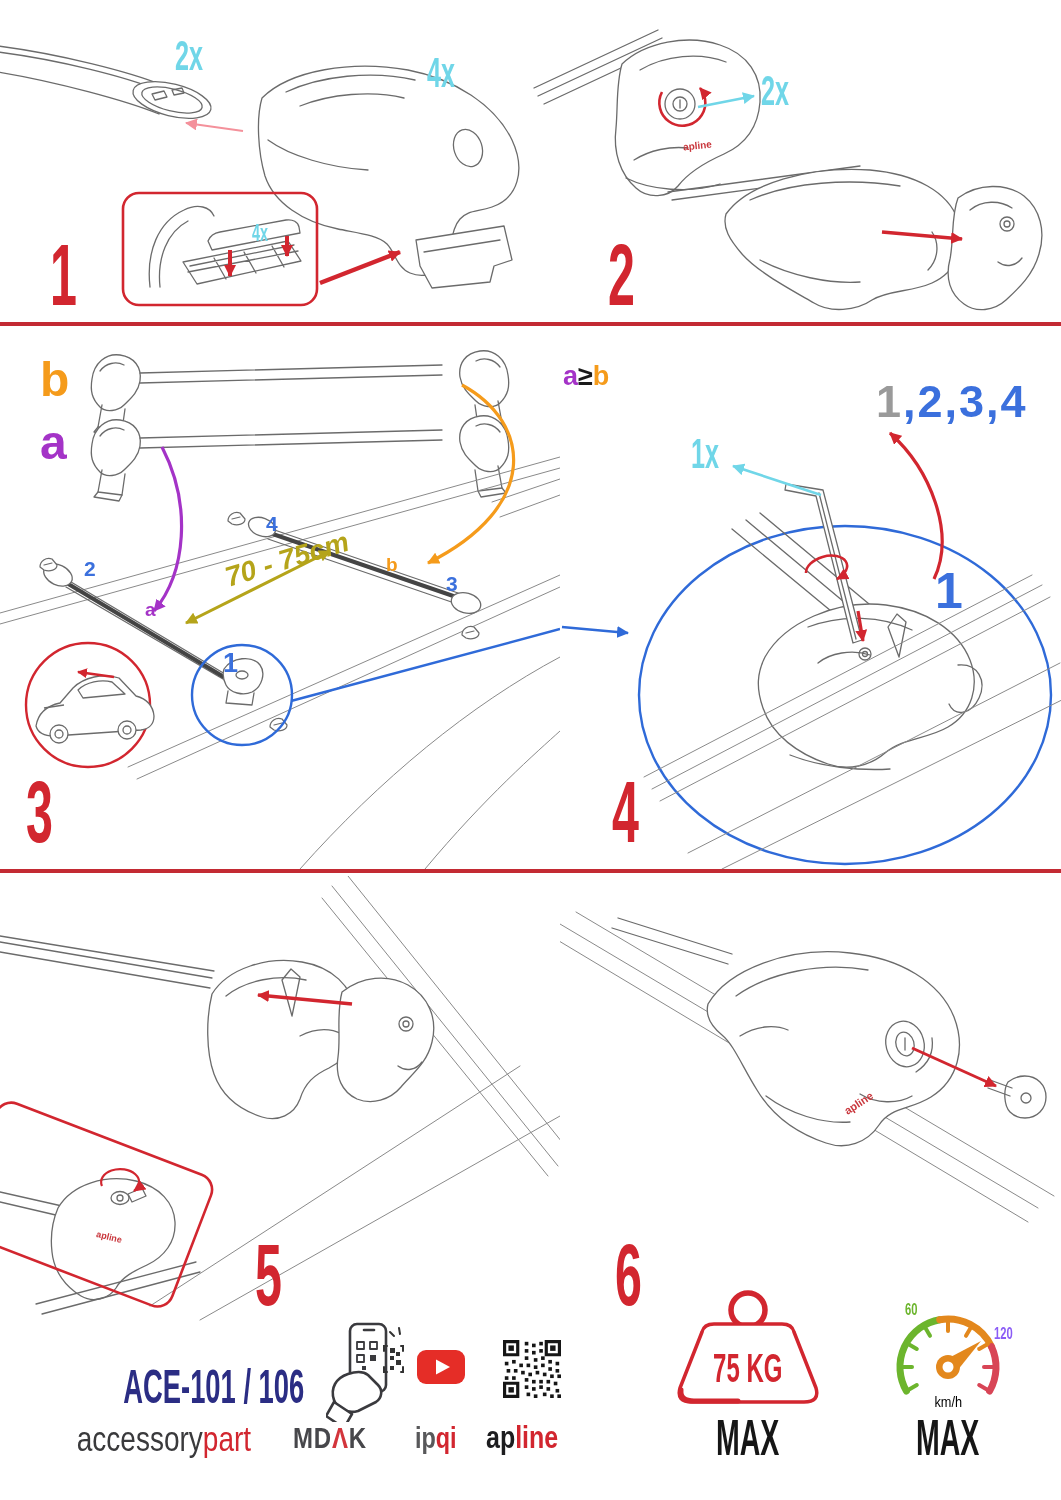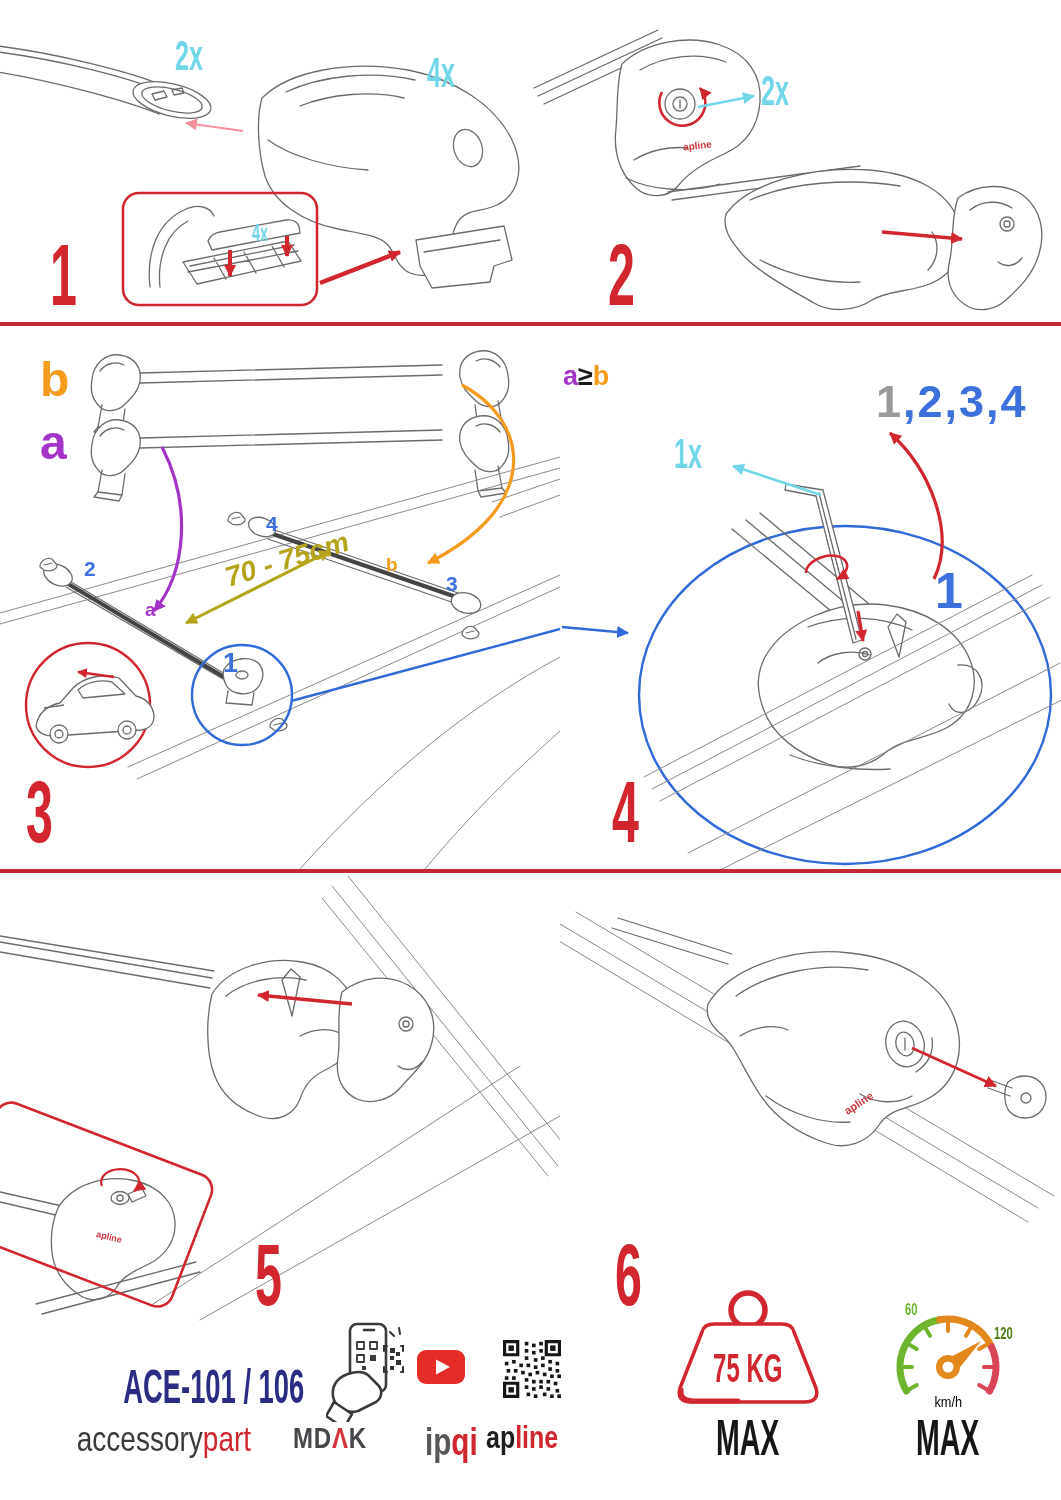--- a/index.html
+++ b/index.html
@@ -274,21 +274,21 @@
   <span class="lbl roofnum" style="left:266px;top:513px">4</span>
   <span class="lbl roofnum" style="left:446px;top:573px">3</span>
   <span class="lbl" style="left:386px;top:555px;font-size:19px;font-weight:700;color:#f59b1b">b</span>
   <span class="lbl" style="left:145px;top:600px;font-size:19px;font-weight:700;color:#a433c7">a</span>
   <span class="lbl" style="left:222px;top:565px;font-size:28px;font-weight:700;font-style:italic;color:#b5a41a;transform:rotate(-17deg);transform-origin:left top">70 - 75cm</span>
   <span class="lbl" style="left:223px;top:650px;font-size:27px;font-weight:700;color:#3b70dd">1</span>
   <span class="lbl stepnum" style="left:26px;top:768px"><span class="cx" style="transform:scaleX(.55)">3</span></span>
 
   <span class="lbl" style="left:563px;top:363px;font-size:27px;font-weight:700"><span style="color:#a433c7">a</span><span style="color:#1a1a1a">≥</span><span style="color:#f59b1b">b</span></span>
   <span class="lbl" style="left:876px;top:379px;font-size:45px;font-weight:700;letter-spacing:2px"><span style="color:#9a9a9a">1</span><span style="color:#3b70dd">,2,3,4</span></span>
-  <span class="lbl qty" style="left:674px;top:433px"><span class="cx" style="transform:scaleX(.6)">1x</span></span>
+  <span class="lbl qty" style="left:691px;top:433px"><span class="cx" style="transform:scaleX(.6)">1x</span></span>
   <span class="lbl" style="left:935px;top:566px;font-size:50px;font-weight:700;color:#3b70dd">1</span>
   <span class="lbl stepnum" style="left:612px;top:768px"><span class="cx" style="transform:scaleX(.55)">4</span></span>
 
   <span class="lbl stepnum" style="left:255px;top:1231px"><span class="cx" style="transform:scaleX(.55)">5</span></span>
   <span class="lbl stepnum" style="left:615px;top:1231px"><span class="cx" style="transform:scaleX(.55)">6</span></span>
   <span class="brandtag" style="left:96px;top:1233px;font-size:9px;transform:rotate(14deg)">apline</span>
   <span class="brandtag" style="left:843px;top:1098px;font-size:11px;transform:rotate(-33deg)">apline</span>
 
   <div class="lbl ctr" style="left:55px;top:1363px;width:210px;font-size:48px;font-weight:700;color:#2b2d84"><span class="cxc" style="transform:scaleX(.57)">ACE-101 / 106</span></div>
   <div class="lbl ctr" style="left:55px;top:1421px;width:210px;font-size:35px;font-weight:400"><span class="cxc" style="transform:scaleX(.8)"><span style="color:#3a3a3c">accessory</span><span style="color:#d2262f">part</span></span></div>
@@ -374,21 +374,21 @@
         <rect x="58" y="54" width="4" height="4"></rect>
       <rect x="26" y="58" width="4" height="4"></rect>
         <rect x="34" y="60" width="4" height="4"></rect>
         <rect x="44" y="58" width="4" height="4"></rect>
       <rect x="52" y="60" width="4" height="4"></rect>
         <rect x="60" y="60" width="4" height="4"></rect>
     </g>
   </svg>
 
   <div class="lbl" style="left:293px;top:1423px;font-size:30px;font-weight:700"><span class="cx" style="transform:scaleX(.8);letter-spacing:1px"><span style="color:#47474b">MD</span><span style="color:#d3353c">Λ</span><span style="color:#47474b">K</span></span></div>
-  <div class="lbl" style="left:425px;top:1423px;font-size:38px;font-weight:700"><span class="cx" style="transform:scaleX(.78)"><span style="color:#58585a">ip</span><span style="color:#d2262f">qi</span></span></div>
+  <div class="lbl" style="left:415px;top:1423px;font-size:30px;font-weight:700"><span class="cx" style="transform:scaleX(.78)"><span style="color:#58585a">ip</span><span style="color:#d2262f">qi</span></span></div>
   <div class="lbl" style="left:486px;top:1421px;font-size:32px;font-weight:700"><span class="cx" style="transform:scaleX(.78)"><span style="color:#1d1d1f">ap</span><span style="color:#d2262f">line</span></span></div>
 
   <svg class="art" style="left:676px;top:1288px" width="146" height="122" viewBox="0 0 146 122">
     <circle cx="72" cy="22" r="17" fill="none" stroke="#d2262f" stroke-width="5.5"></circle>
     <path d="M26,44 Q28,36 38,36 L106,36 Q116,36 118,44 L140,100 Q144,114 128,114 L16,114 Q0,114 4,100 Z" fill="#ffffff" stroke="#d2262f" stroke-width="3.5" stroke-linejoin="round"></path>
     <path d="M5,102 Q4,113 18,113 L62,113" fill="none" stroke="#d2262f" stroke-width="5" stroke-linecap="round"></path>
   </svg>
   <div class="lbl ctr" style="left:678px;top:1348px;width:140px;font-size:40px;font-weight:700;color:#d2262f"><span class="cxc" style="transform:scaleX(.6)">75 KG</span></div>
   <div class="lbl ctr" style="left:678px;top:1413px;width:140px;font-size:50px;font-weight:700;color:#161616"><span class="cxc" style="transform:scaleX(.57)">MAX</span></div>
 
@@ -407,17 +407,17 @@
       <line x1="86" y1="32.2" x2="81" y2="40.8" stroke="#e3881d"></line>
       <line x1="102.8" y1="49" x2="94.2" y2="54" stroke="#e3881d"></line>
       <line x1="109" y1="72" x2="99" y2="72" stroke="#d84556"></line>
       <line x1="102.8" y1="95" x2="94.2" y2="90" stroke="#d84556"></line>
     </g>
     <path d="M58,66 L96,46 L68,81 Z" fill="#e3881d"></path>
     <circle cx="63" cy="72" r="12" fill="#e3881d"></circle>
     <circle cx="63" cy="72" r="5.5" fill="#ffffff"></circle>
   </svg>
   <span class="lbl" style="left:905px;top:1302px;font-size:16px;font-weight:700;color:#6cb52d"><span class="cx" style="transform:scaleX(.7)">60</span></span>
-  <span class="lbl" style="left:994px;top:1326px;font-size:16px;font-weight:700;color:#4d7c0f"><span class="cx" style="transform:scaleX(.7)">120</span></span>
+  <span class="lbl" style="left:994px;top:1326px;font-size:16px;font-weight:700;color:#8b5cf6"><span class="cx" style="transform:scaleX(.7)">120</span></span>
   <div class="lbl ctr" style="left:908px;top:1394px;width:80px;font-size:15px;font-weight:400;color:#000000"><span class="cxc" style="transform:scaleX(.85)">km/h</span></div>
   <div class="lbl ctr" style="left:883px;top:1413px;width:130px;font-size:50px;font-weight:700;color:#161616"><span class="cxc" style="transform:scaleX(.57)">MAX</span></div>
 
 </div>
 
 </body></html>

